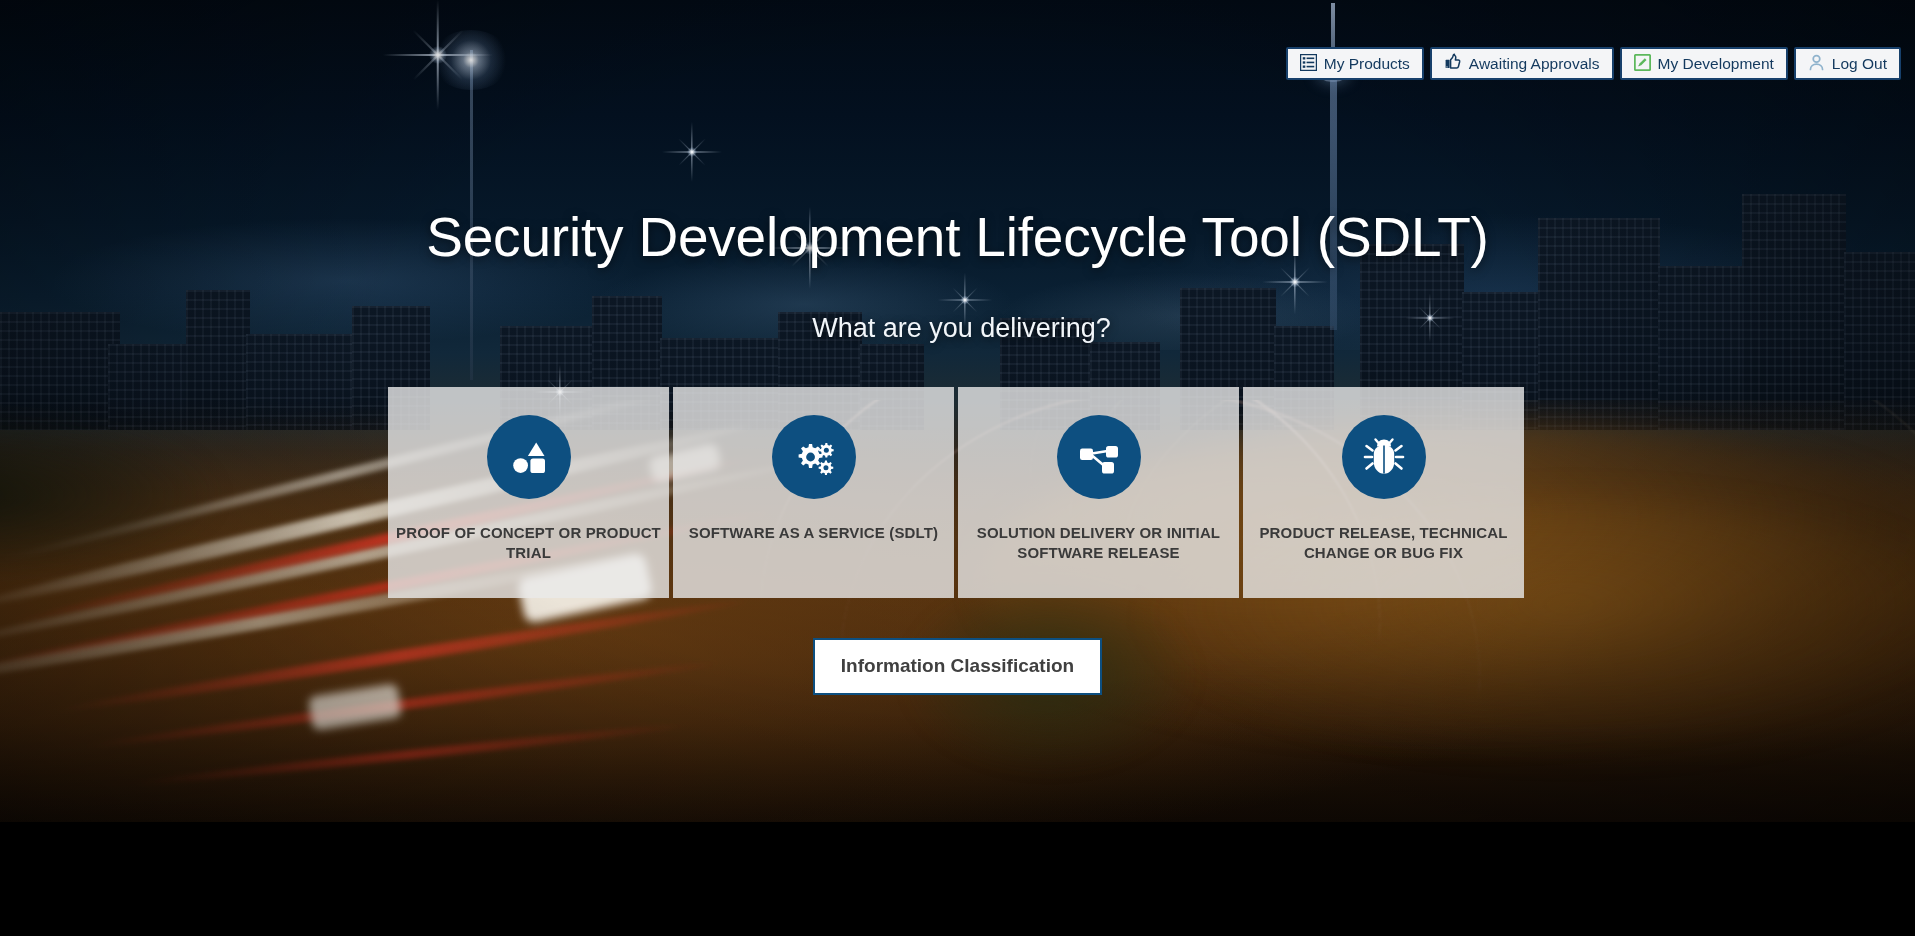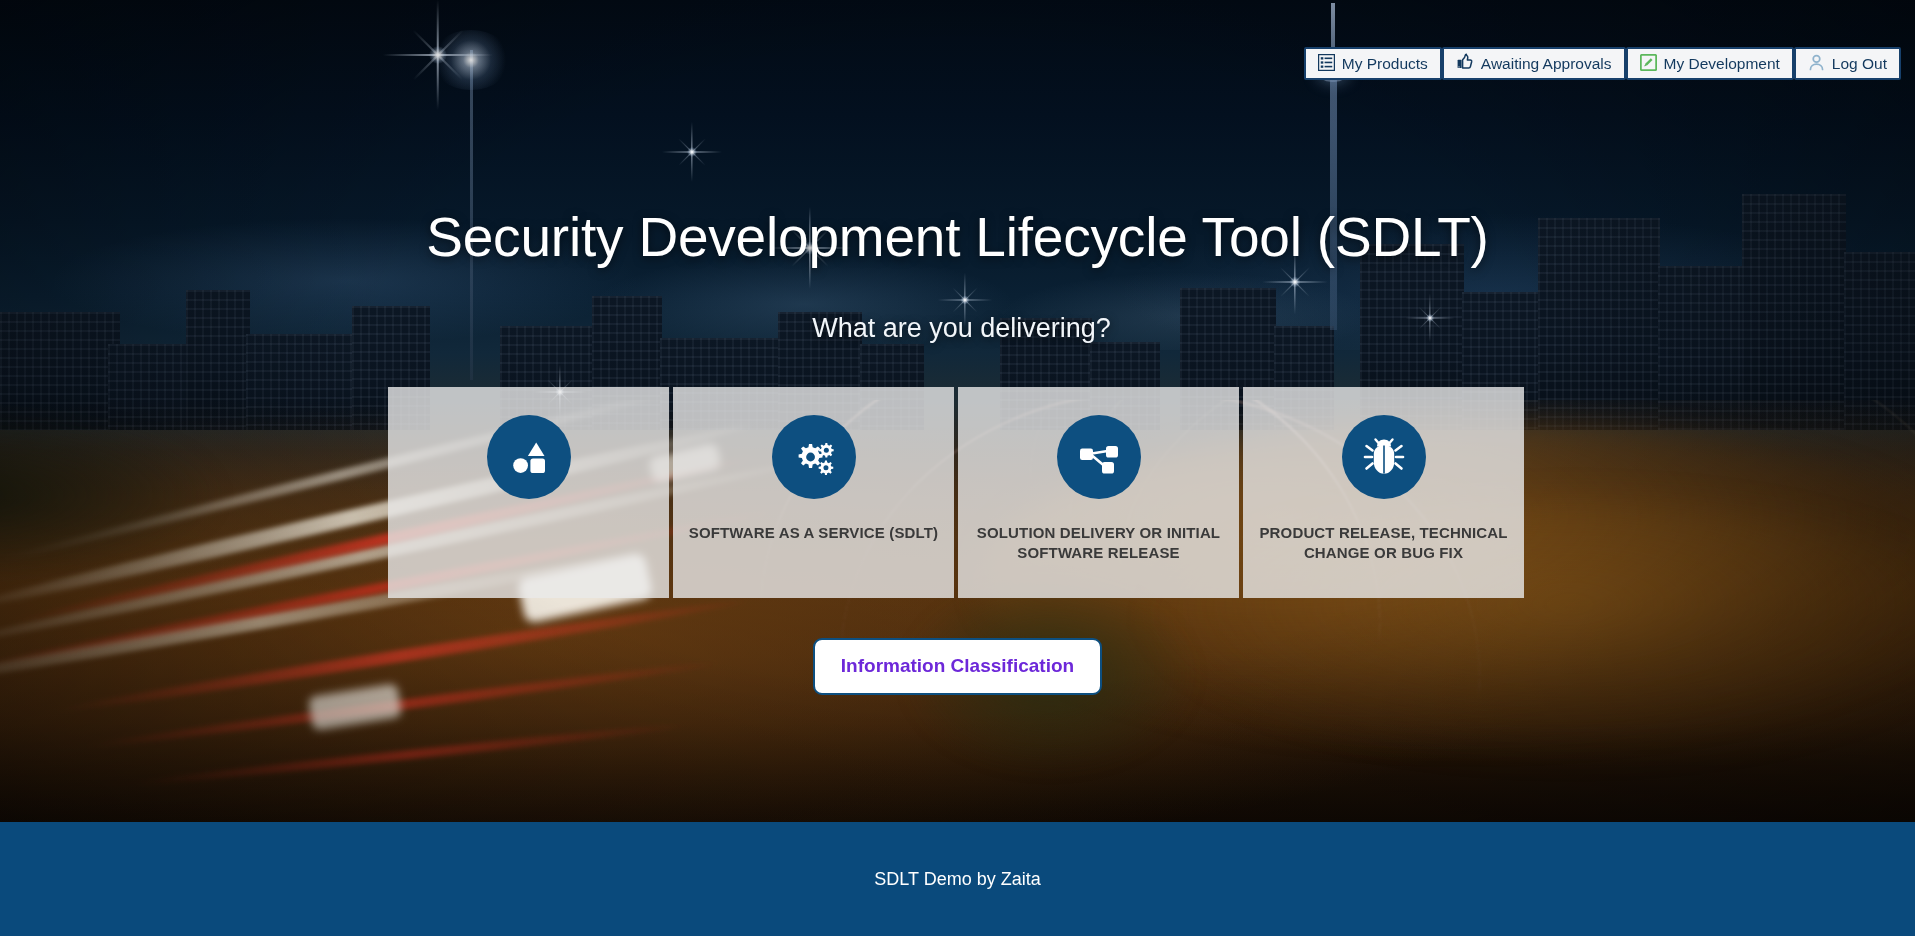--- a/index.html
+++ b/index.html
@@ -177,20 +177,21 @@
     position: absolute; inset: 0;
     background: radial-gradient(ellipse 1300px 700px at 50% 45%, rgba(0,0,0,0) 45%, rgba(0,0,0,0.45) 100%);
     pointer-events: none;
   }
 
   
   .topnav {
     position: absolute;
     right: 14px; top: 47px;
     display: flex;
+    gap: 6px;
     z-index: 40;
   }
   .nav-btn {
     display: flex;
     align-items: center;
     gap: 7px;
     height: 33px;
     padding: 0 12px;
     background: #f4f5f7;
     border: 2px solid #17406b;
@@ -276,22 +277,22 @@
     position: absolute;
     left: 0; top: 638px; width: 1915px;
     display: flex;
     justify-content: center;
     gap: 12px;
     z-index: 25;
   }
   .action-btn {
     background: #ffffff;
     border: 2px solid #0d4f80;
-    border-radius: 9px;
-    color: #6d28d9;
+    border-radius: 0;
+    color: #404040;
     font-size: 19px;
     font-weight: bold;
     padding: 15px 26px;
     cursor: pointer;
     font-family: "Liberation Sans", sans-serif;
     line-height: 1.2;
   }
 
   
   .footer {
@@ -496,20 +497,21 @@
   <div class="cards">
 
     <div class="card">
       <div class="card-icon">
         <svg width="46" height="46" viewBox="0 0 46 46" aria-hidden="true">
           <path d="M30.2 8.5 L38.5 22.0 L21.9 22.0 Z" fill="#ffffff"></path>
           <circle cx="14.6" cy="31.6" r="7.4" fill="#ffffff"></circle>
           <rect x="24.4" y="24.4" width="14.6" height="14.6" rx="2.6" fill="#ffffff"></rect>
         </svg>
       </div>
+      <div class="card-label">PROOF OF CONCEPT OR PRODUCT TRIAL</div>
     </div>
 
     <div class="card">
       <div class="card-icon">
         <svg width="48" height="46" viewBox="0 0 48 46" aria-hidden="true">
           <g fill="#ffffff">
             <path d="M19.0 10.0 l3.1 0 .55 3.3 a9.6 9.6 0 0 1 2.55 1.05 l2.7-1.95 2.2 2.2 -1.95 2.7 a9.6 9.6 0 0 1 1.05 2.55 l3.3 .55 0 3.1 -3.3 .55 a9.6 9.6 0 0 1 -1.05 2.55 l1.95 2.7 -2.2 2.2 -2.7-1.95 a9.6 9.6 0 0 1 -2.55 1.05 l-.55 3.3 -3.1 0 -.55-3.3 a9.6 9.6 0 0 1 -2.55-1.05 l-2.7 1.95 -2.2-2.2 1.95-2.7 a9.6 9.6 0 0 1 -1.05-2.55 l-3.3-.55 0-3.1 3.3-.55 a9.6 9.6 0 0 1 1.05-2.55 l-1.95-2.7 2.2-2.2 2.7 1.95 a9.6 9.6 0 0 1 2.55-1.05 z"></path>
           </g>
           <circle cx="20.55" cy="23.0" r="4.4" fill="#0d4f80"></circle>
           <g fill="#ffffff">
@@ -557,17 +559,14 @@
       </div>
       <div class="card-label">PRODUCT RELEASE, TECHNICAL CHANGE OR BUG FIX</div>
     </div>
 
   </div>
 
   <div class="actions">
     <button class="action-btn">Information Classification</button>
   </div>
 
-  <div class="footer">
-    <div class="footer-text">SDLT Demo by Zaita</div>
-  </div>
 
 </div>
 
 </body></html>

